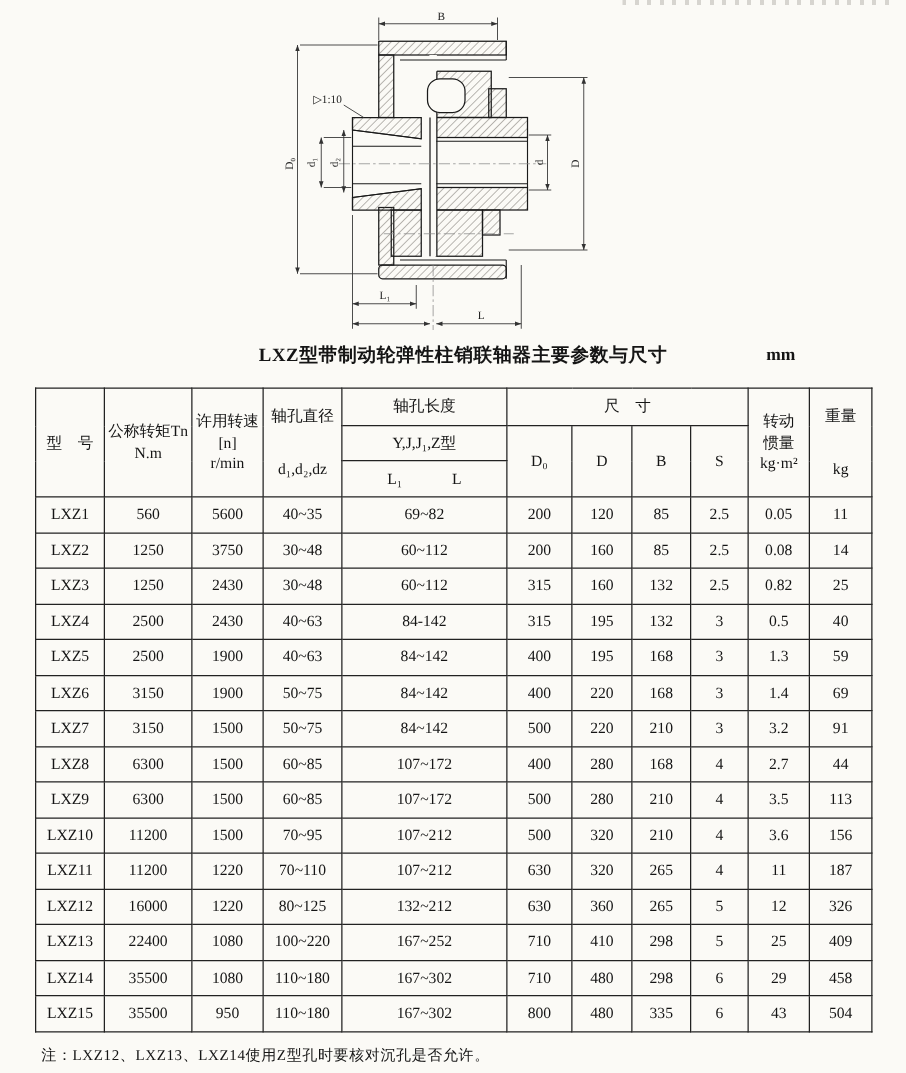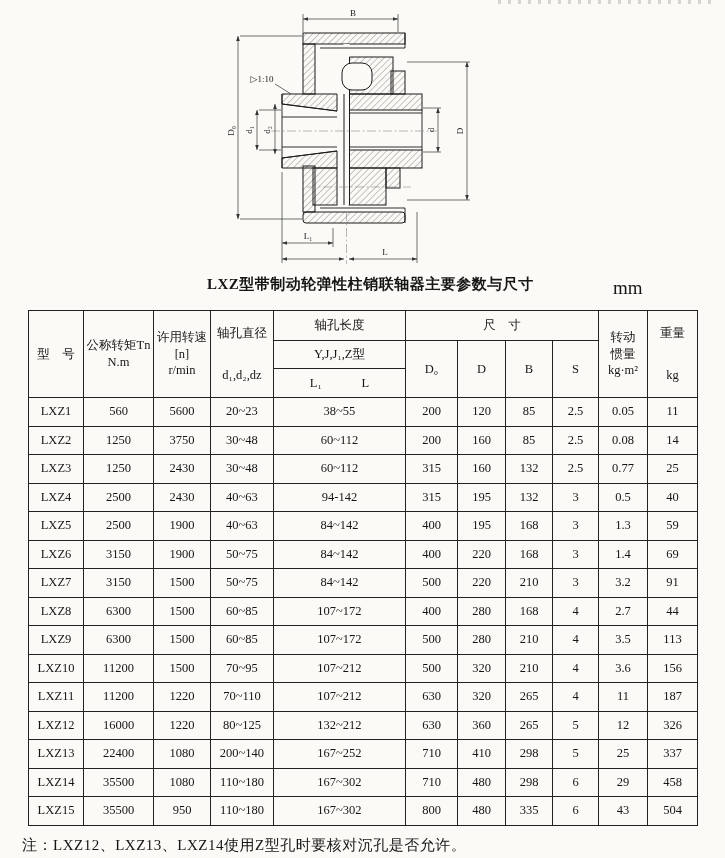--- a/index.html
+++ b/index.html
@@ -13,39 +13,39 @@
     position:absolute;top:0;left:498px;width:218px;height:4px;
     background:repeating-linear-gradient(90deg,#b9b6b0 0 3px,transparent 3px 10px);
     opacity:.55;
   }
   .diagram{position:absolute;left:225px;top:0;}
   .title-row{position:absolute;top:275px;left:0;width:609px;height:22px;}
   .doc-title{
     position:absolute;left:207px;top:0;
     font-size:15px;font-weight:700;letter-spacing:.5px;
   }
-  .unit{position:absolute;left:613px;top:2px;font-size:19px;}
+  .unit{position:absolute;left:613px;top:2px;font-size:14px;font-weight:bold;}
   table.params{
     position:absolute;top:310px;left:28px;width:669px;
     border-collapse:collapse;table-layout:fixed;
     border:1.5px solid #222;
     font-size:12.5px;
   }
   table.params th,table.params td{
     border:1px solid #222;text-align:center;vertical-align:middle;
     font-weight:400;padding:0 2px;line-height:1.35;
   }
   table.params td{height:27.5px;}
   thead tr.hr1 th{height:29px;}
   thead tr.hr2 th{height:27px;margin-top:27px;}
   thead tr.hr3 th{height:28px;}
   th .gap-top{margin-top:25px;display:block;}
   .l-split{display:flex;justify-content:space-around;align-items:center;padding:0 14px;}
   .note{
-    position:absolute;top:836px;left:22px;font-size:15px;letter-spacing:.5px;
+    position:absolute;top:836px;left:33px;font-size:12px;letter-spacing:.5px;
   }
   svg text{font-family:"Liberation Serif","DejaVu Sans",serif;fill:#222;}
 </style>
 </head>
 <body>
 
 <div class="artifact"></div>
 
 <svg class="diagram" width="280" height="270" viewBox="0 0 280 270">
   <defs>
@@ -215,22 +215,22 @@
           <span>L</span>
         </div>
       </th>
     </tr>
   </thead>
   <tbody>
       <tr>
         <td>LXZ1</td>
         <td>560</td>
         <td>5600</td>
-        <td>20~23</td>
-        <td>38~55</td>
+        <td>40~35</td>
+        <td>69~82</td>
         <td>200</td>
         <td>120</td>
         <td>85</td>
         <td>2.5</td>
         <td>0.05</td>
         <td>11</td>
       </tr>
       <tr>
         <td>LXZ2</td>
         <td>1250</td>
@@ -247,29 +247,29 @@
       <tr>
         <td>LXZ3</td>
         <td>1250</td>
         <td>2430</td>
         <td>30~48</td>
         <td>60~112</td>
         <td>315</td>
         <td>160</td>
         <td>132</td>
         <td>2.5</td>
-        <td>0.77</td>
+        <td>0.82</td>
         <td>25</td>
       </tr>
       <tr>
         <td>LXZ4</td>
         <td>2500</td>
         <td>2430</td>
         <td>40~63</td>
-        <td>94-142</td>
+        <td>84-142</td>
         <td>315</td>
         <td>195</td>
         <td>132</td>
         <td>3</td>
         <td>0.5</td>
         <td>40</td>
       </tr>
       <tr>
         <td>LXZ5</td>
         <td>2500</td>
@@ -371,28 +371,28 @@
         <td>360</td>
         <td>265</td>
         <td>5</td>
         <td>12</td>
         <td>326</td>
       </tr>
       <tr>
         <td>LXZ13</td>
         <td>22400</td>
         <td>1080</td>
-        <td>200~140</td>
+        <td>100~220</td>
         <td>167~252</td>
         <td>710</td>
         <td>410</td>
         <td>298</td>
         <td>5</td>
         <td>25</td>
-        <td>337</td>
+        <td>409</td>
       </tr>
       <tr>
         <td>LXZ14</td>
         <td>35500</td>
         <td>1080</td>
         <td>110~180</td>
         <td>167~302</td>
         <td>710</td>
         <td>480</td>
         <td>298</td>

